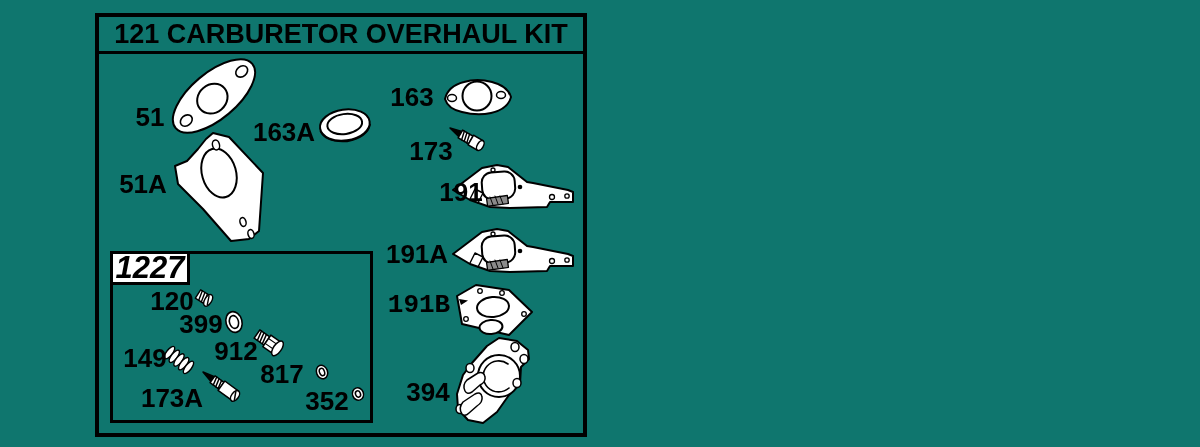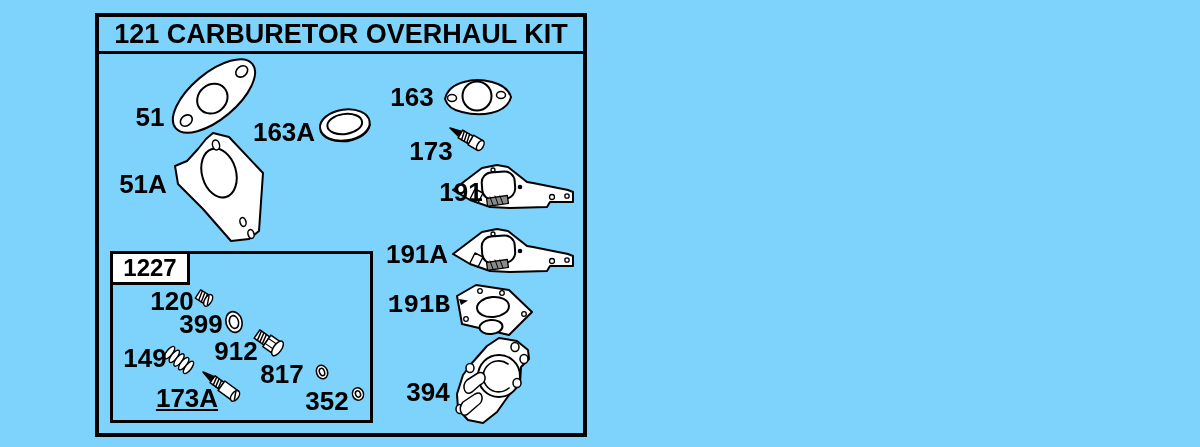--- a/index.html
+++ b/index.html
@@ -4,21 +4,21 @@
 <style>
   * { margin:0; padding:0; box-sizing:border-box; }
   html,body { background:#ffffff; }
   body {
     width:1200px; height:447px;
     font-family:"Liberation Sans", sans-serif;
     color:#000;
   }
   .canvas {
     position:relative; width:1200px; height:447px;
-    background:#7dd3fc; overflow:hidden;
+    background:#0f766e; overflow:hidden;
   }
   .outer-box {
     position:absolute; left:95px; top:13px;
     width:492px; height:424px;
     border:4px solid #000;
     background:transparent;
   }
   .title-bar {
     height:37px;
     border-bottom:3px solid #000;
@@ -33,21 +33,21 @@
     border:3px solid #000;
     background:transparent;
   }
   .kit-label-box {
     width:77px; height:31px;
     border-right:3px solid #000;
     border-bottom:3px solid #000;
     display:flex; align-items:center; justify-content:center;
     background:#fff;
   }
-  .kit-label-text { font-size:24px; font-weight:bold; }
+  .kit-label-text { font-size:31px; font-weight:bold;font-style:italic; }
   .part-label {
     position:absolute;
     transform:translate(-50%,-50%);
     font-size:26px; font-weight:bold;
     white-space:nowrap;
     line-height:1;
   }
   svg.parts-art { position:absolute; left:0; top:0; }
 </style>
 </head>
@@ -208,17 +208,17 @@
   <div class="part-label" style="left:284px; top:132px;">163A</div>
   <div class="part-label" style="left:431px; top:151px;">173</div>
   <div class="part-label" style="left:432px; top:192px;margin-left:29px;">191</div>
   <div class="part-label" style="left:417px; top:254px;">191A</div>
   <div class="part-label" style="left:419px; top:305px;font-family:Liberation Mono, monospace;">191B</div>
   <div class="part-label" style="left:428px; top:392px;">394</div>
   <div class="part-label" style="left:172px; top:301px;">120</div>
   <div class="part-label" style="left:201px; top:324px;">399</div>
   <div class="part-label" style="left:236px; top:351px;">912</div>
   <div class="part-label" style="left:145px; top:358px;">149</div>
-  <div class="part-label" style="left:187px; top:398px;text-decoration:underline;">173A</div>
+  <div class="part-label" style="left:172px; top:398px;">173A</div>
   <div class="part-label" style="left:282px; top:374px;">817</div>
   <div class="part-label" style="left:327px; top:401px;">352</div>
 
 </div>
 
 </body></html>

